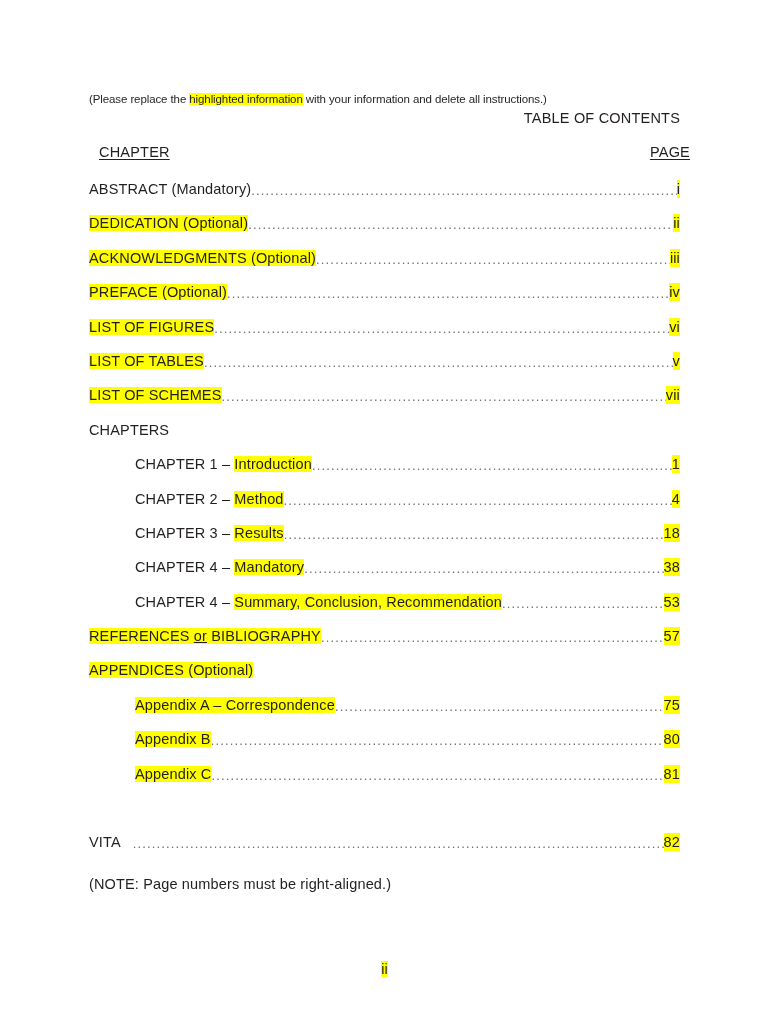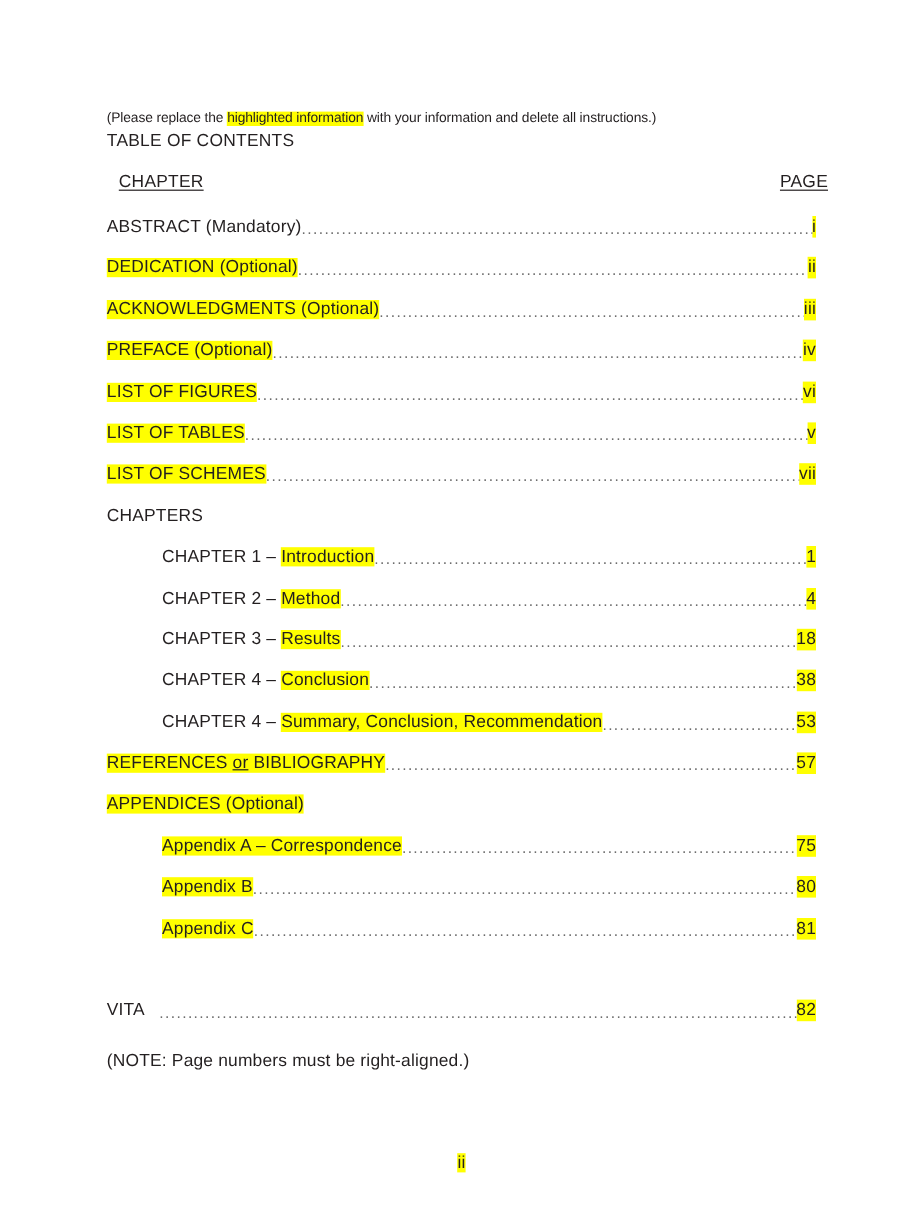--- a/index.html
+++ b/index.html
@@ -46,21 +46,21 @@
     white-space: nowrap;
     letter-spacing: -0.1px;
   }
 
   
   .doc-title {
     position: absolute;
     left: 0;
     top: 109px;
     width: 591px;
-    text-align: left;
+    text-align: right;
     font-size: 14.5px;
     line-height: 18px;
     letter-spacing: 0.2px;
   }
 
   
   .col-head {
     position: absolute;
     left: 0;
     top: 143px;
@@ -212,21 +212,21 @@
           <span class="label"><span>CHAPTER 2 – </span><span class="hl">Method</span></span>
           <span class="leader"></span>
           <span class="pagenum hl">4</span>
         </div>
         <div class="row indent">
           <span class="label"><span>CHAPTER 3 – </span><span class="hl">Results</span></span>
           <span class="leader"></span>
           <span class="pagenum hl">18</span>
         </div>
         <div class="row indent">
-          <span class="label"><span>CHAPTER 4 – </span><span class="hl">Conclusion</span></span>
+          <span class="label"><span>CHAPTER 4 – </span><span class="hl">Mandatory</span></span>
           <span class="leader"></span>
           <span class="pagenum hl">38</span>
         </div>
         <div class="row indent">
           <span class="label"><span>CHAPTER 4 – </span><span class="hl">Summary, Conclusion, Recommendation</span></span>
           <span class="leader"></span>
           <span class="pagenum hl">53</span>
         </div>
         <div class="row">
           <span class="label"><span class="hl"><span>REFERENCES </span><span class="u">or</span><span> BIBLIOGRAPHY</span></span></span>

